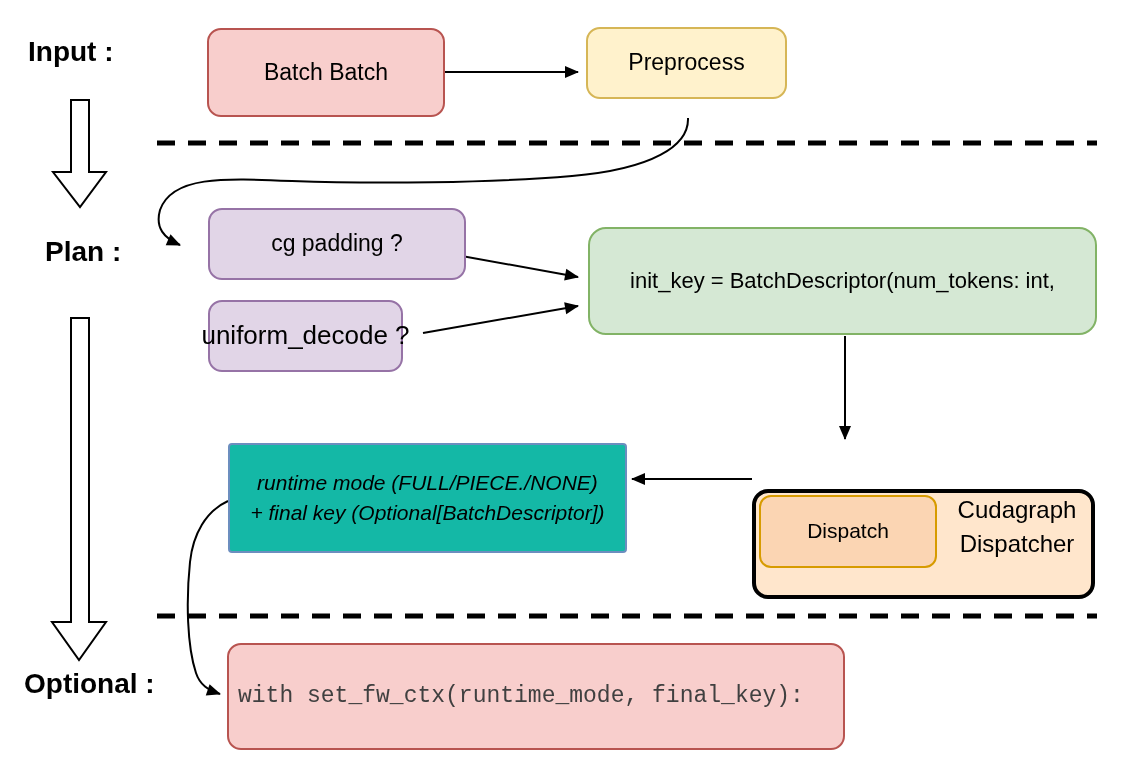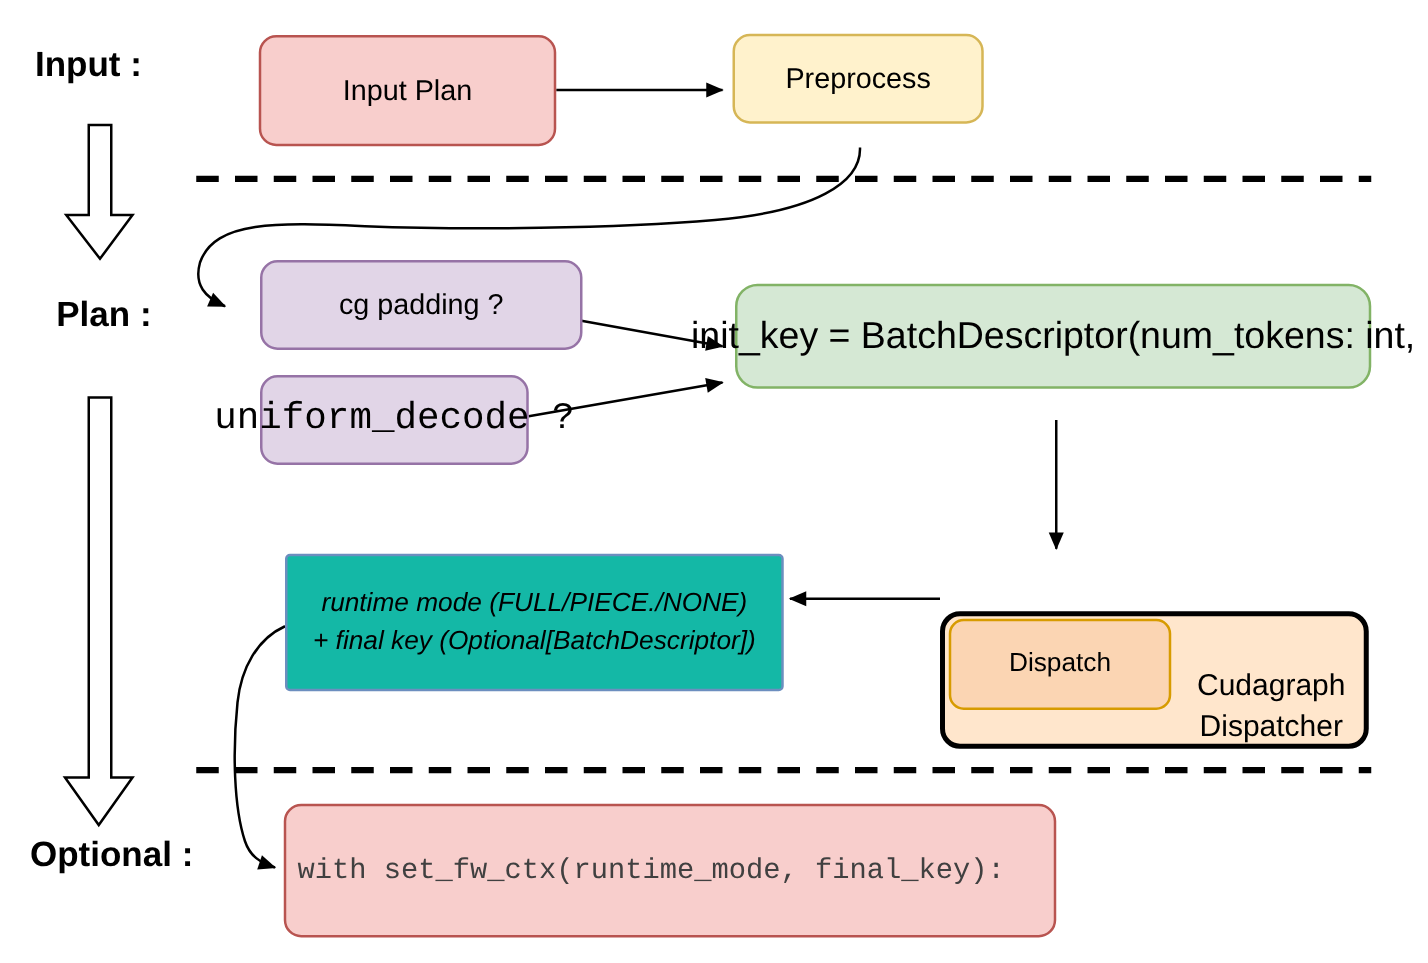--- a/index.html
+++ b/index.html
@@ -42,28 +42,28 @@
   .node-yellow { background: #fff2cc; border: 2px solid #d6b656; }
   .node-purple { background: #e1d5e7; border: 2px solid #9673a6; }
   .node-green  { background: #d5e8d4; border: 2px solid #82b366; border-radius: 18px; }
   .node-blue   { background: #14b8a6; border: 2px solid #6c8ebf; border-radius: 4px; font-style: italic; }
   .node-orange-outer { background: #ffe6cc; border: 4px solid #000000; border-radius: 16px; margin-top: 46px; }
   .node-orange-inner { background: #fbd5b3; border: 2px solid #d79b00; border-radius: 12px; }
 
   #input-batch     { left: 207px; top: 28px;  width: 238px; height: 89px;  font-size: 23px; }
   #preprocess      { left: 586px; top: 27px;  width: 201px; height: 72px;  font-size: 23px; }
   #cg-padding      { left: 208px; top: 208px; width: 258px; height: 72px;  font-size: 23px; }
-  #uniform-decode  { left: 208px; top: 300px; width: 215px; height: 72px;  font-size: 30px; font-family: Liberation Mono, monospace; }
-  #init-key        { left: 588px; top: 227px; width: 509px; height: 84px; font-size: 30px; gap: 44px; }
+  #uniform-decode  { left: 208px; top: 300px; width: 195px; height: 72px;  font-size: 26px; }
+  #init-key        { left: 588px; top: 227px; width: 509px; height: 108px; font-size: 22px; gap: 44px; }
   #runtime-box     { left: 228px; top: 443px; width: 399px; height: 110px; font-size: 21px; }
   #cudagraph-outer { left: 752px; top: 443px; width: 343px; height: 110px; }
   #dispatch-inner  { position: absolute; left: 3px; top: 2px; width: 178px; height: 73px; font-size: 21px; }
   #dispatcher-label{
     position: absolute; left: 181px; top: 0; width: 160px; height: 106px;
-    display: flex; flex-direction: column; align-items: center; justify-content: flex-end;
+    display: flex; flex-direction: column; align-items: center; justify-content: flex-start;
     font-size: 24px; line-height: 1.4; text-align: center;
   }
   #code-box {
     left: 227px; top: 643px; width: 618px; height: 107px;
     align-items: flex-start;
     padding-left: 9px;
     font-family: "Liberation Mono", monospace;
     font-size: 23px;
     line-height: 1.48;
     color: #404040;
@@ -100,21 +100,21 @@
     <path d="M 845 336 V 439" stroke="#000" stroke-width="2" fill="none" marker-end="url(#ah)"></path>
     <path d="M 752 479 H 632" stroke="#000" stroke-width="2" fill="none" marker-end="url(#ah)"></path>
     <path d="M 228 501 C 206 511, 193 534, 190 562 C 186 600, 187 646, 196 673 C 200 685, 208 690, 220 694" stroke="#000" stroke-width="2" fill="none" marker-end="url(#ah)"></path>
   </svg>
 
   <div class="stage-label" id="label-input">Input :</div>
   <div class="stage-label" id="label-plan">Plan :</div>
   <div class="stage-label" id="label-execute">Optional :</div>
 
   <div class="node node-red" id="input-batch">
-    <span>Input Plan</span>
+    <span>Batch Batch</span>
   </div>
   <div class="node node-yellow" id="preprocess">
     <span>Preprocess</span>
   </div>
 
   <div class="node node-purple" id="cg-padding">
     <span>cg padding ?</span>
   </div>
   <div class="node node-purple" id="uniform-decode">
     <span>uniform_decode ?</span>

